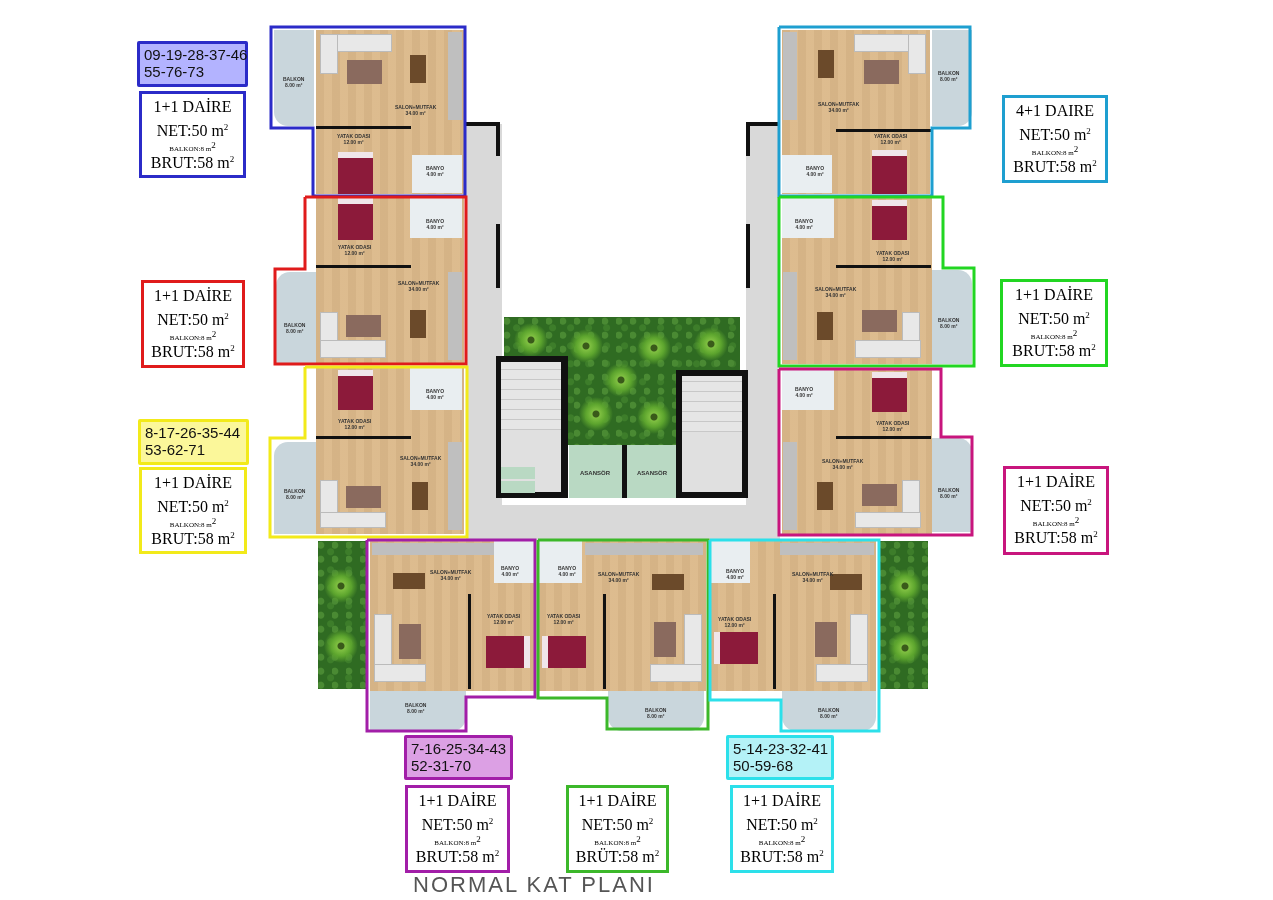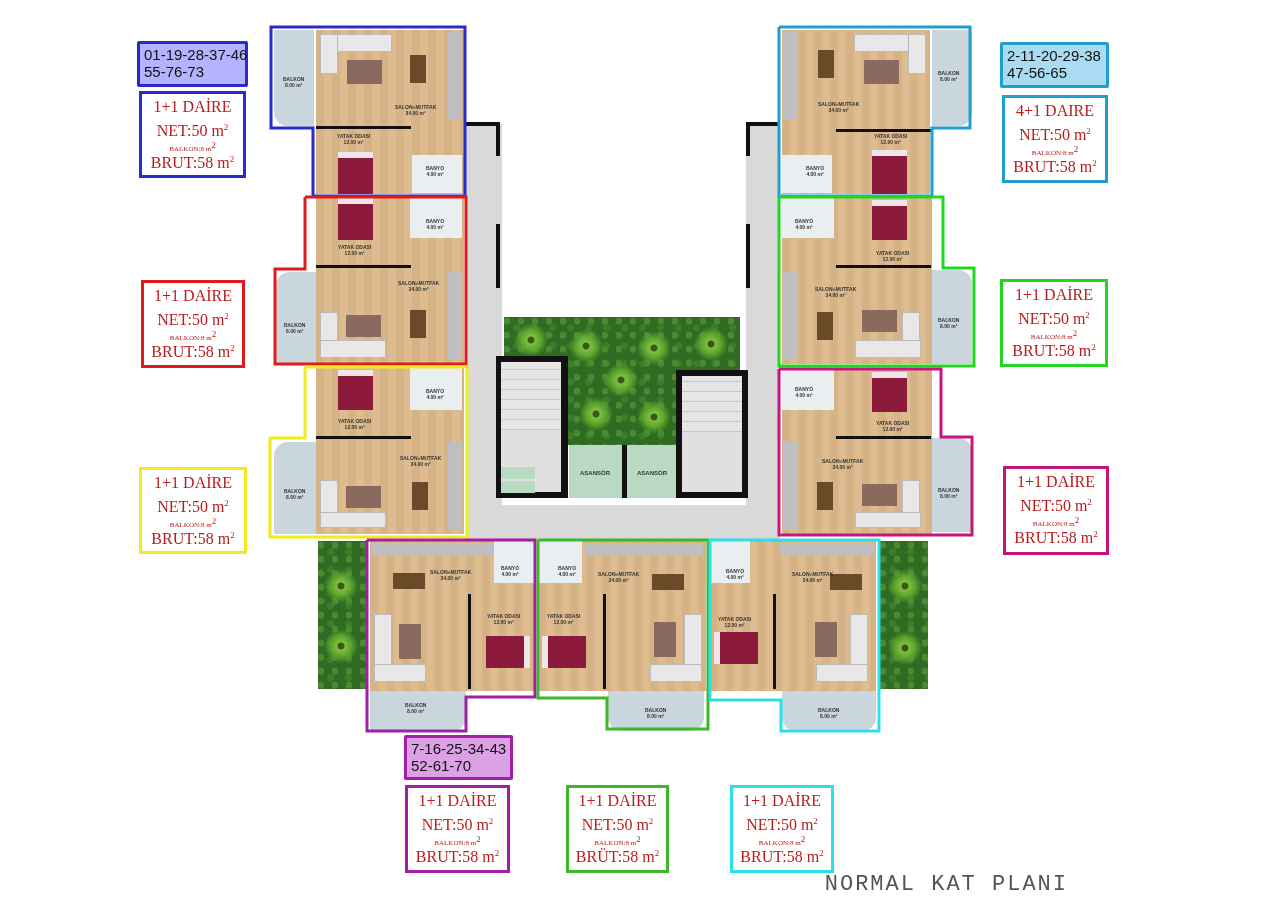--- a/index.html
+++ b/index.html
@@ -17,27 +17,27 @@
   .lift{background:#b9d9c3;}
   .bed{background:#8c1a3a;border-top:6px solid #f0e6ea;}
   .sofa{background:#e8e8e8;border:1px solid #bbb;}
   .rug{background:#8a6a5e;}
   .table{background:#6b4a2a;}
   .kitchen{background:#bfbfbf;}
   .room-lbl{position:absolute;font-family:"Liberation Sans",sans-serif;font-size:5px;font-weight:bold;color:#333;text-align:center;line-height:6px;white-space:nowrap;}
   .lift-lbl{position:absolute;font-family:"Liberation Sans",sans-serif;font-size:6px;font-weight:bold;color:#333;}
   .outline{position:absolute;pointer-events:none;}
   .tag{position:absolute;box-sizing:border-box;border:3px solid;border-radius:2px;font-family:"Liberation Sans",sans-serif;font-size:15px;line-height:17px;color:#111;padding:2px 4px;white-space:nowrap;}
-  .info{position:absolute;box-sizing:border-box;border:3px solid;background:#fff;font-family:"Liberation Serif",serif;color:#b91c1c;text-align:center;}
+  .info{position:absolute;box-sizing:border-box;border:3px solid;background:#fff;font-family:"Liberation Serif",serif;color:#000000;text-align:center;}
   .info .l1{font-size:16px;margin-top:4px;}
   .info .l2{font-size:16px;margin-top:6px;}
   .info .l3{font-size:7px;margin-top:0px;}
   .info .l4{font-size:16px;margin-top:0px;}
   sup{font-size:9px;}
-  .title{position:absolute;left:0;width:1068px;top:872px;text-align:right;font-family:Liberation Mono, monospace;font-size:22px;letter-spacing:2px;color:#555;}
+  .title{position:absolute;left:0;width:1068px;top:872px;text-align:center;font-family:Liberation Sans, sans-serif;font-size:22px;letter-spacing:2px;color:#555;}
 </style>
 </head>
 <body>
 
 <div class="plan">
 
   <div class="abs corr" style="left:466px;top:124px;width:36px;height:414px;"></div>
   <div class="abs corr" style="left:746px;top:124px;width:34px;height:414px;"></div>
   <div class="abs corr" style="left:466px;top:505px;width:314px;height:35px;"></div>
   <div class="abs wall" style="left:466px;top:122px;width:34px;height:4px;"></div>
@@ -222,29 +222,28 @@
     <polyline fill="none" stroke="#1e9fd0" stroke-width="3" points="779,27 970,27 970,128 932,128 932,196 779,196 779,27"></polyline>
     <polyline fill="none" stroke="#e01b1b" stroke-width="3" points="305,197 466,197 466,364 275,364 275,269 305,269 305,197"></polyline>
     <polyline fill="none" stroke="#22d622" stroke-width="3" points="779,197 943,197 943,268 974,268 974,366 779,366 779,197"></polyline>
     <polyline fill="none" stroke="#f2ea1a" stroke-width="3" points="305,367 467,367 467,537 270,537 270,438 305,438 305,367"></polyline>
     <polyline fill="none" stroke="#c8157d" stroke-width="3" points="779,369 941,369 941,437 972,437 972,535 779,535 779,369"></polyline>
     <polyline fill="none" stroke="#a21ea8" stroke-width="3" points="367,540 535,540 535,697 466,697 466,731 367,731 367,540"></polyline>
     <polyline fill="none" stroke="#3cb82a" stroke-width="3" points="538,540 708,540 708,729 607,729 607,698 538,698 538,540"></polyline>
     <polyline fill="none" stroke="#2ce0ea" stroke-width="3" points="710,540 879,540 879,731 781,731 781,700 710,700 710,540"></polyline>
   </svg>
 
-  <div class="tag" style="left:137px;top:41px;width:111px;height:46px;border-color:#2b2bc8;background:#b3b3ff;"><span>01-19-28-37-46</span><br><span>55-76-73</span></div>
+  <div class="tag" style="left:137px;top:41px;width:111px;height:46px;border-color:#2b2bc8;background:#b3b3ff;"><span>09-19-28-37-46</span><br><span>55-76-73</span></div>
   <div class="info" style="left:139px;top:91px;width:107px;height:87px;border-color:#2b2bc8;">
     <div class="l1">1+1 DAİRE</div>
     <div class="l2"><span>NET:50 m</span><sup>2</sup></div>
     <div class="l3"><span>BALKON:8 m</span><sup>2</sup></div>
     <div class="l4"><span>BRUT:58 m</span><sup>2</sup></div>
   </div>
 
-  <div class="tag" style="left:1000px;top:42px;width:109px;height:46px;border-color:#1e9fd0;background:#a9dcf2;"><span>2-11-20-29-38</span><br><span>47-56-65</span></div>
   <div class="info" style="left:1002px;top:95px;width:106px;height:88px;border-color:#1e9fd0;">
     <div class="l1">4+1 DAIRE</div>
     <div class="l2"><span>NET:50 m</span><sup>2</sup></div>
     <div class="l3"><span>BALKON:8 m</span><sup>2</sup></div>
     <div class="l4"><span>BRUT:58 m</span><sup>2</sup></div>
   </div>
 
   <div class="info" style="left:141px;top:280px;width:104px;height:88px;border-color:#e01b1b;">
     <div class="l1">1+1 DAİRE</div>
     <div class="l2"><span>NET:50 m</span><sup>2</sup></div>
@@ -252,49 +251,51 @@
     <div class="l4"><span>BRUT:58 m</span><sup>2</sup></div>
   </div>
 
   <div class="info" style="left:1000px;top:279px;width:108px;height:88px;border-color:#22d622;">
     <div class="l1">1+1 DAİRE</div>
     <div class="l2"><span>NET:50 m</span><sup>2</sup></div>
     <div class="l3"><span>BALKON:8 m</span><sup>2</sup></div>
     <div class="l4"><span>BRUT:58 m</span><sup>2</sup></div>
   </div>
 
+  <div class="tag" style="left:138px;top:419px;width:111px;height:46px;border-color:#f2ea1a;background:#fbf79a;"><span>8-17-26-35-44</span><br><span>53-62-71</span></div>
   <div class="info" style="left:139px;top:467px;width:108px;height:87px;border-color:#f2ea1a;">
     <div class="l1">1+1 DAİRE</div>
     <div class="l2"><span>NET:50 m</span><sup>2</sup></div>
     <div class="l3"><span>BALKON:8 m</span><sup>2</sup></div>
     <div class="l4"><span>BRUT:58 m</span><sup>2</sup></div>
   </div>
 
   <div class="info" style="left:1003px;top:466px;width:106px;height:89px;border-color:#c8157d;">
     <div class="l1">1+1 DAİRE</div>
     <div class="l2"><span>NET:50 m</span><sup>2</sup></div>
     <div class="l3"><span>BALKON:8 m</span><sup>2</sup></div>
     <div class="l4"><span>BRUT:58 m</span><sup>2</sup></div>
   </div>
 
-  <div class="tag" style="left:404px;top:735px;width:109px;height:45px;border-color:#a21ea8;background:#dca0e4;"><span>7-16-25-34-43</span><br><span>52-61-70</span></div>
+  <div class="tag" style="left:404px;top:735px;width:109px;height:45px;border-color:#a21ea8;background:#dca0e4;"><span>7-16-25-34-43</span><br><span>52-31-70</span></div>
   <div class="info" style="left:405px;top:785px;width:105px;height:88px;border-color:#a21ea8;">
     <div class="l1">1+1 DAİRE</div>
     <div class="l2"><span>NET:50 m</span><sup>2</sup></div>
     <div class="l3"><span>BALKON:8 m</span><sup>2</sup></div>
     <div class="l4"><span>BRUT:58 m</span><sup>2</sup></div>
   </div>
 
   <div class="info" style="left:566px;top:785px;width:103px;height:88px;border-color:#3cb82a;">
     <div class="l1">1+1 DAİRE</div>
     <div class="l2"><span>NET:50 m</span><sup>2</sup></div>
     <div class="l3"><span>BALKON:8 m</span><sup>2</sup></div>
     <div class="l4"><span>BRÜT:58 m</span><sup>2</sup></div>
   </div>
 
+  <div class="tag" style="left:726px;top:735px;width:108px;height:45px;border-color:#2ce0ea;background:#b4f2f7;"><span>5-14-23-32-41</span><br><span>50-59-68</span></div>
   <div class="info" style="left:730px;top:785px;width:104px;height:88px;border-color:#2ce0ea;">
     <div class="l1">1+1 DAİRE</div>
     <div class="l2"><span>NET:50 m</span><sup>2</sup></div>
     <div class="l3"><span>BALKON:8 m</span><sup>2</sup></div>
     <div class="l4"><span>BRUT:58 m</span><sup>2</sup></div>
   </div>
 
   <div class="title">NORMAL KAT PLANI</div>
 </div>
 

